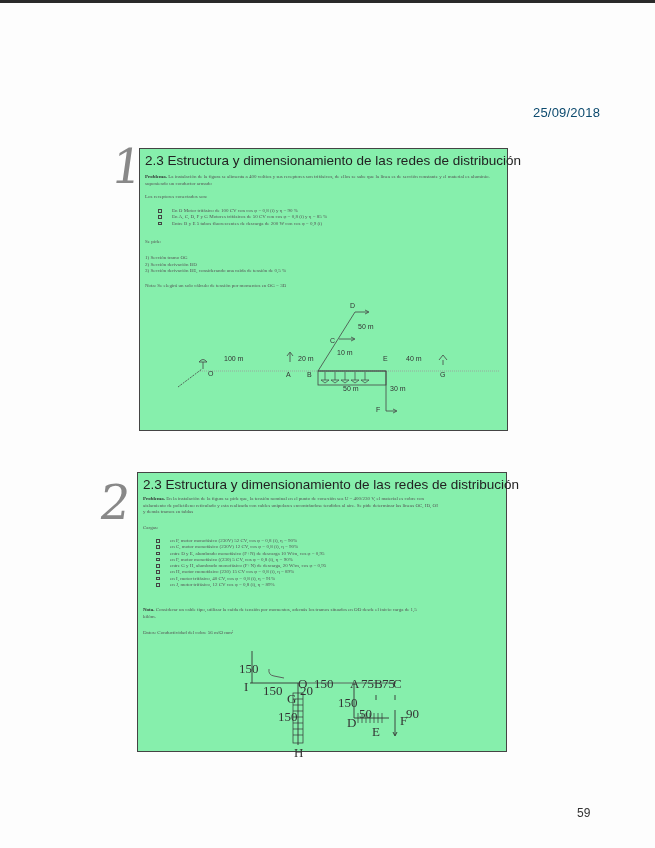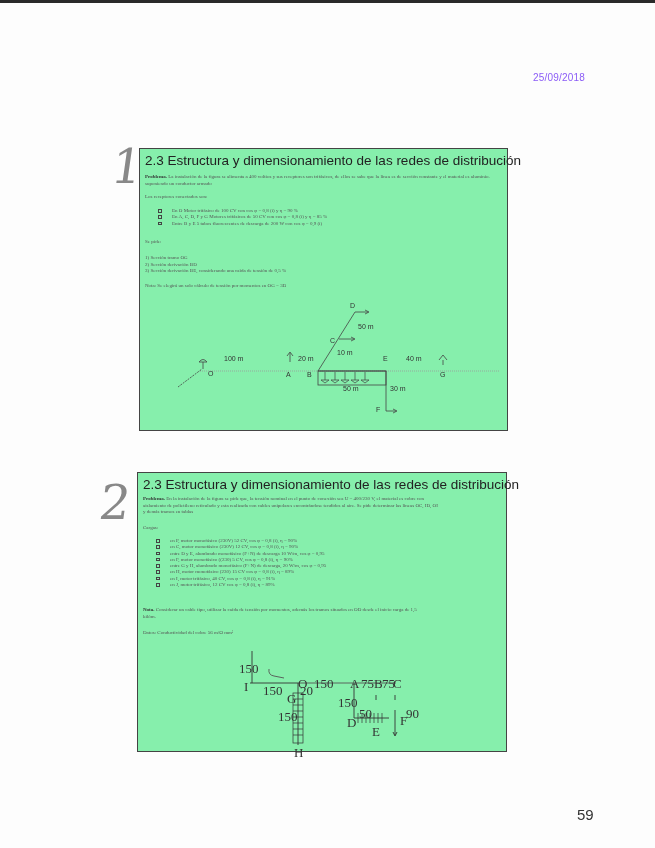--- a/index.html
+++ b/index.html
@@ -1,22 +1,22 @@
 <!DOCTYPE html>
 <html><head>
 <meta charset="utf-8">
 <style>
   html, body { margin: 0; padding: 0; }
   body {
     width: 655px; height: 848px; position: relative; overflow: hidden;
     background: #fdfdfd; font-family: "Liberation Sans", sans-serif; color: #222;
   }
   .top-edge { position: absolute; left: 0; top: 0; width: 655px; height: 3px; background: #2a2a2a; }
-  .date { position: absolute; left: 533px; top: 72px; font-size: 10px; color: #8b5cf6; letter-spacing: 0.2px; }
-  .page-num { position: absolute; left: 577px; top: 806px; font-size: 15px; color: #333; }
+  .date { position: absolute; left: 533px; top: 105px; font-size: 13px; color: #0c4a6e; letter-spacing: 0.2px; }
+  .page-num { position: absolute; left: 577px; top: 806px; font-size: 12px; color: #333; }
   .hand-num {
     position: absolute; font-family: "DejaVu Serif", serif; font-weight: 100; color: #888;
     font-size: 48px; line-height: 1; transform: skewX(-8deg);
   }
   .slide {
     position: absolute; border: 1.5px solid #444; background: #86efac; box-sizing: border-box;
   }
   .slide-title {
     position: absolute; left: 5px; top: 4px; font-size: 13.5px; color: #222; white-space: nowrap;
   }

